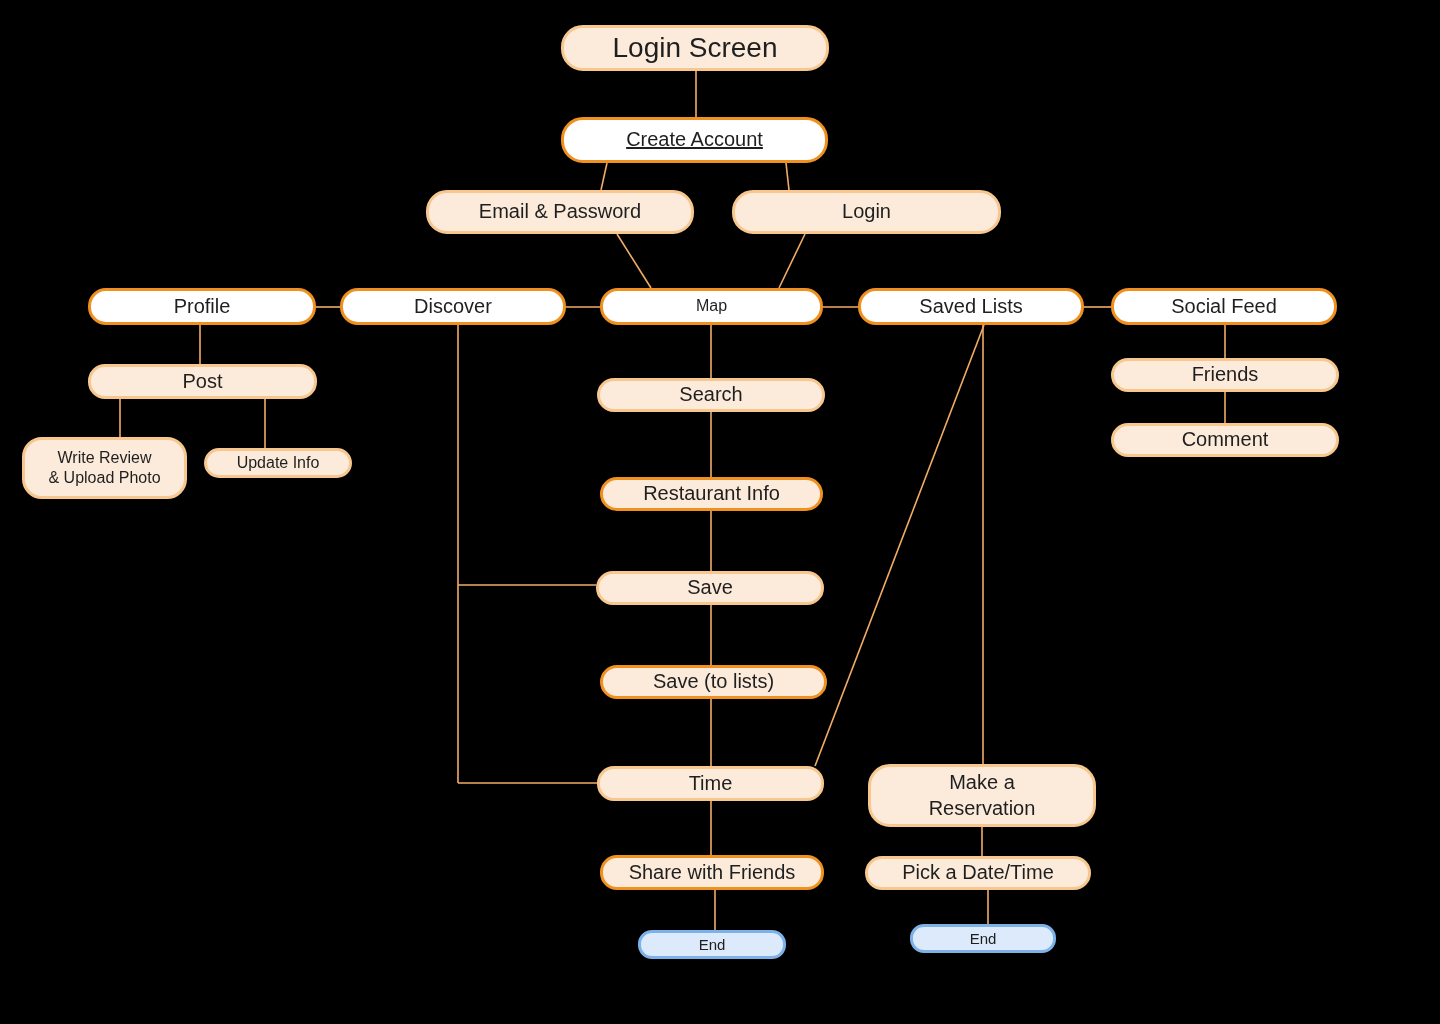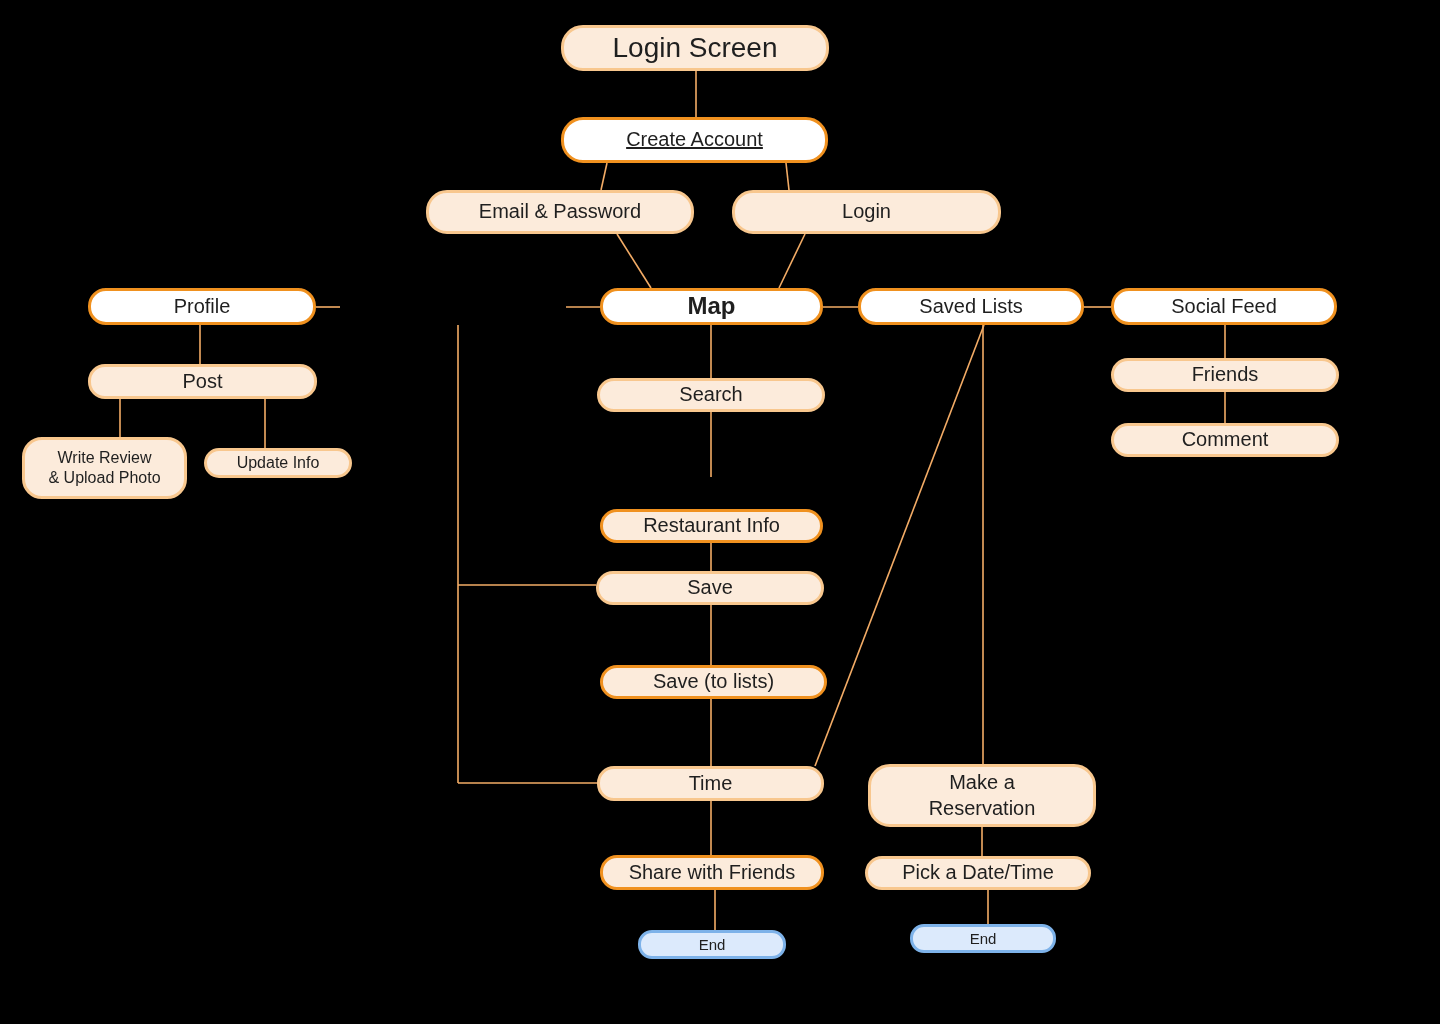--- a/index.html
+++ b/index.html
@@ -98,21 +98,24 @@
     </div>
     <div class="node peach-light" style="left: 426px; top: 190px; width: 268px; height: 44px; border-radius: 21px; font-size: 20px;">
       <span>Email &amp; Password</span>
     </div>
     <div class="node peach-light" style="left: 732px; top: 190px; width: 269px; height: 44px; border-radius: 21px; font-size: 20px;">
       <span>Login</span>
     </div>
     <div class="node white-dark" style="left: 88px; top: 288px; width: 228px; height: 37px; border-radius: 18px; font-size: 20px;">
       <span>Profile</span>
     </div>
-    <div class="node white-dark" style="left: 600px; top: 288px; width: 223px; height: 37px; border-radius: 18px; font-size: 24px; font-weight: bold;">
+    <div class="node white-dark" style="left: 340px; top: 288px; width: 226px; height: 37px; border-radius: 18px; font-size: 20px;">
+      <span>Discover</span>
+    </div>
+    <div class="node white-dark" style="left: 600px; top: 288px; width: 223px; height: 37px; border-radius: 18px; font-size: 16px;">
       <span>Map</span>
     </div>
     <div class="node white-dark" style="left: 858px; top: 288px; width: 226px; height: 37px; border-radius: 18px; font-size: 20px;">
       <span>Saved Lists</span>
     </div>
     <div class="node white-dark" style="left: 1111px; top: 288px; width: 226px; height: 37px; border-radius: 18px; font-size: 20px;">
       <span>Social Feed</span>
     </div>
     <div class="node peach-light" style="left: 88px; top: 364px; width: 229px; height: 35px; border-radius: 17px; font-size: 20px;">
       <span>Post</span>
@@ -120,21 +123,21 @@
     <div class="node peach-light" style="left: 22px; top: 437px; width: 165px; height: 62px; border-radius: 20px; font-size: 16px;">
       <span>Write Review</span>
       <span>&amp; Upload Photo</span>
     </div>
     <div class="node peach-light" style="left: 204px; top: 448px; width: 148px; height: 30px; border-radius: 15px; font-size: 16px;">
       <span>Update Info</span>
     </div>
     <div class="node peach-light" style="left: 597px; top: 378px; width: 228px; height: 34px; border-radius: 17px; font-size: 20px;">
       <span>Search</span>
     </div>
-    <div class="node peach-dark" style="left: 600px; top: 477px; width: 223px; height: 34px; border-radius: 17px; font-size: 20px; margin-top: 32px;">
+    <div class="node peach-dark" style="left: 600px; top: 477px; width: 223px; height: 34px; border-radius: 17px; font-size: 20px;">
       <span>Restaurant Info</span>
     </div>
     <div class="node peach-light" style="left: 596px; top: 571px; width: 228px; height: 34px; border-radius: 17px; font-size: 20px;">
       <span>Save</span>
     </div>
     <div class="node peach-dark" style="left: 600px; top: 665px; width: 227px; height: 34px; border-radius: 17px; font-size: 20px;">
       <span>Save (to lists)</span>
     </div>
     <div class="node peach-light" style="left: 597px; top: 766px; width: 227px; height: 35px; border-radius: 17px; font-size: 20px;">
       <span>Time</span>

